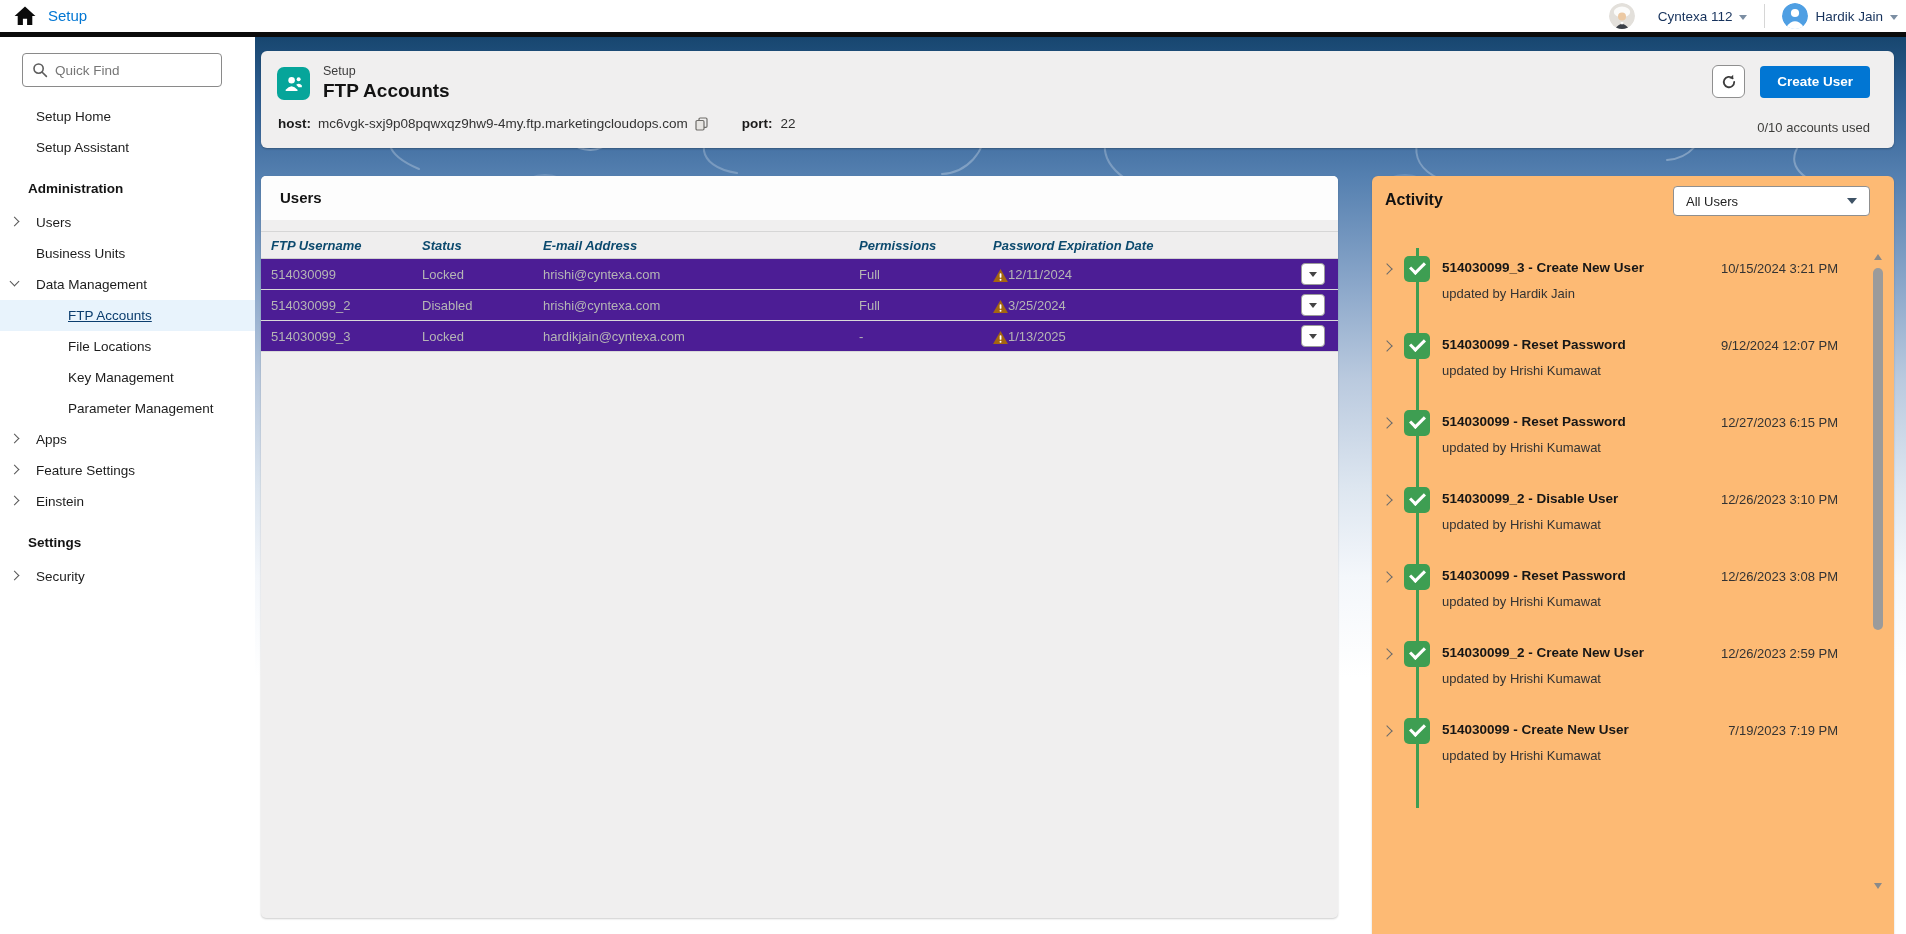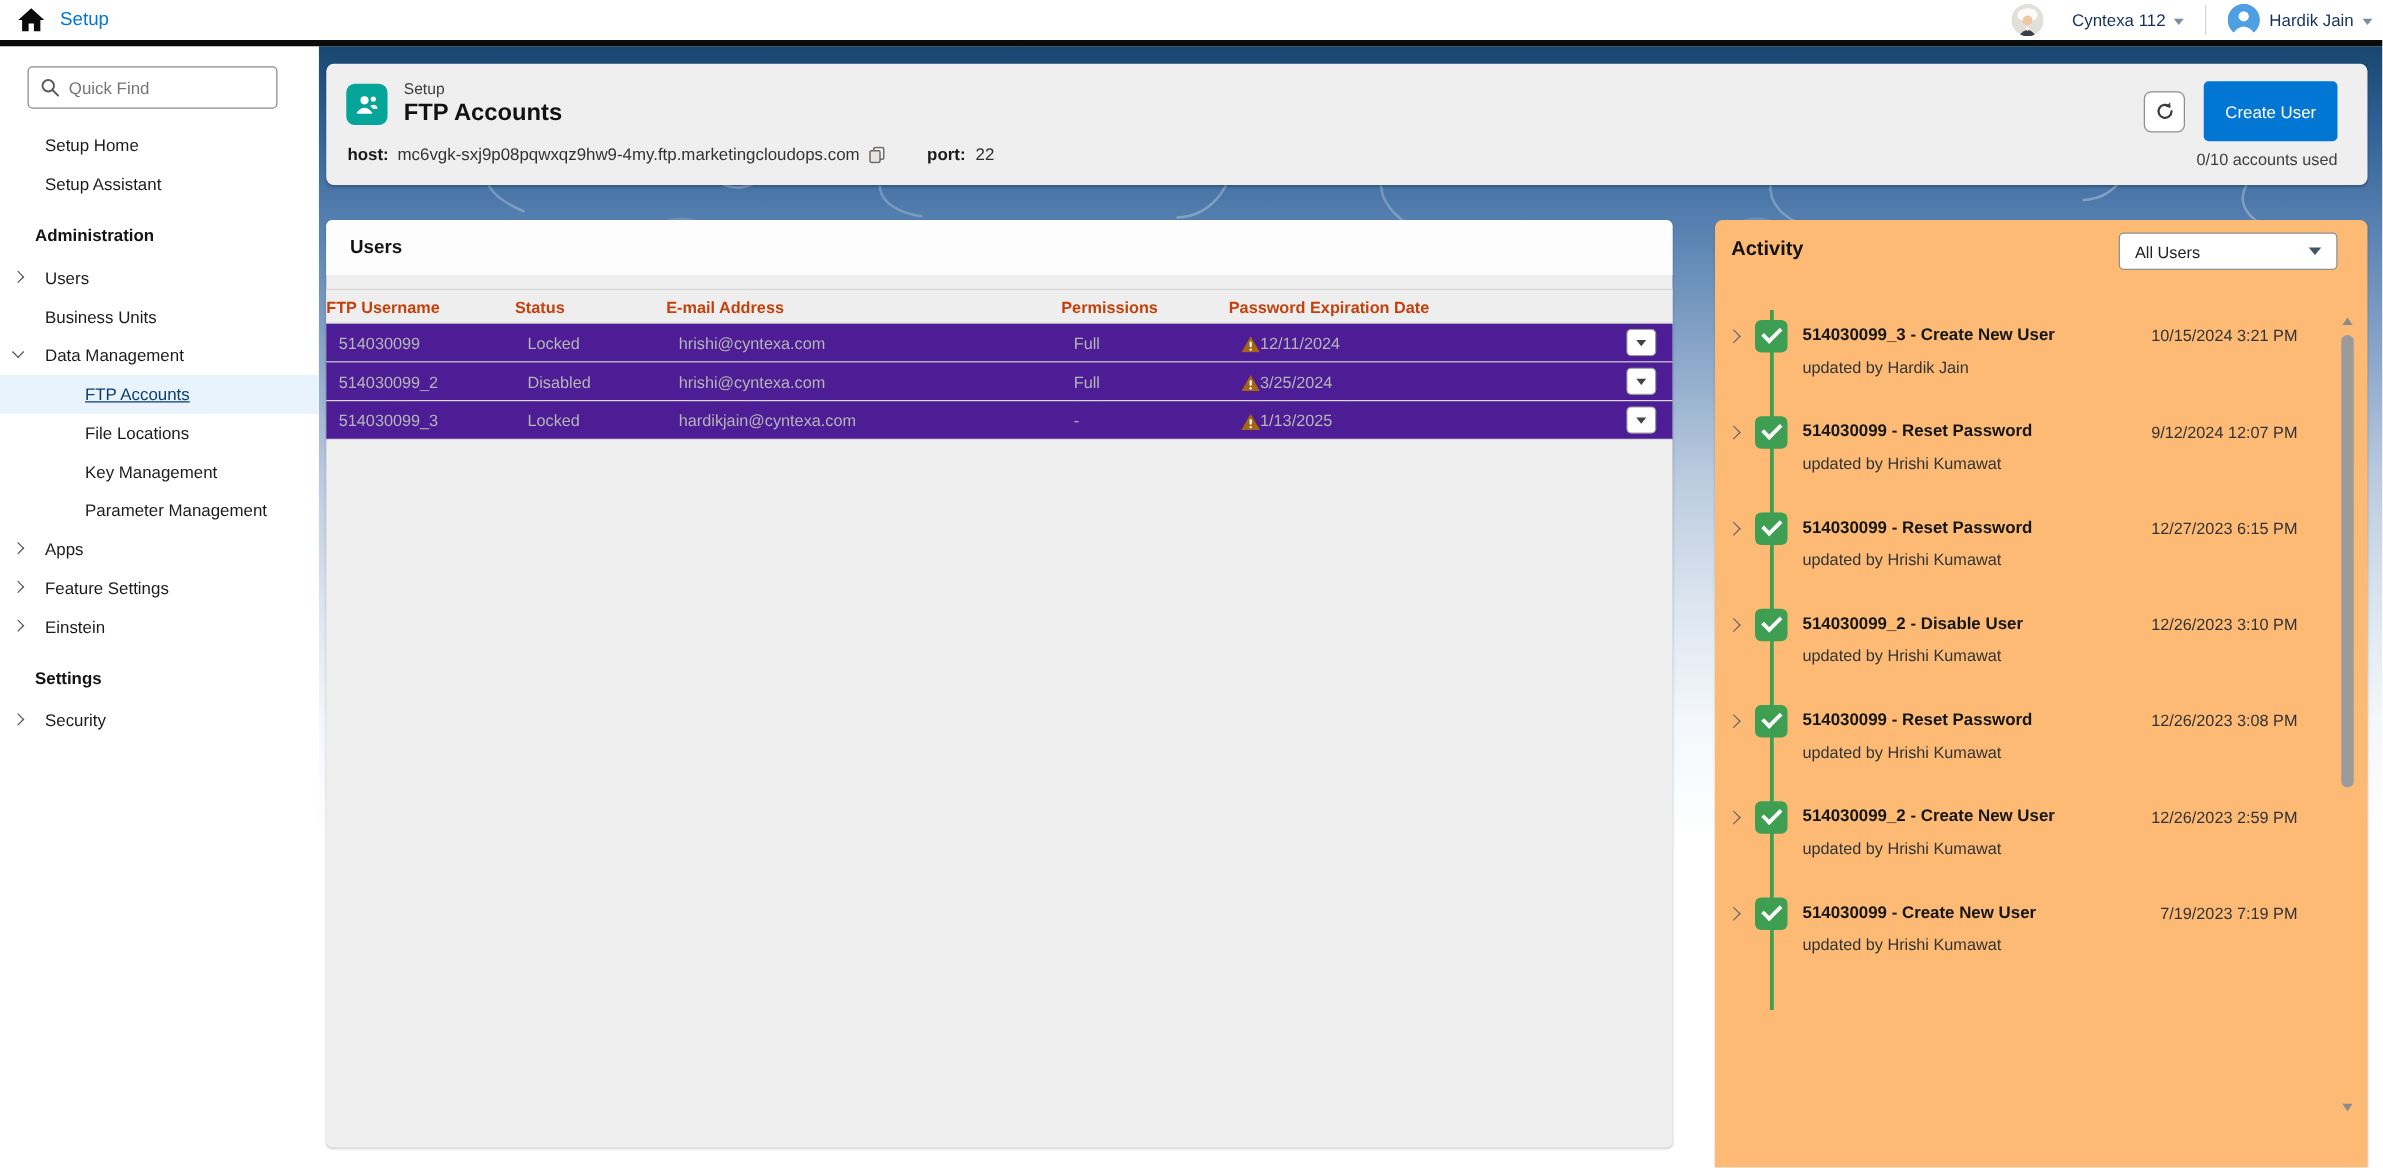--- a/index.html
+++ b/index.html
@@ -53,40 +53,40 @@
   .hdr-eyebrow{position:absolute;left:62px;top:13px;font-size:12.5px;color:#3c3c3c;}
   .hdr-title{position:absolute;left:62px;top:29px;font-size:19px;font-weight:bold;color:#121212;}
   .hdr-hostline{position:absolute;left:17px;top:65px;font-size:13.5px;color:#2e2e2e;display:flex;align-items:center;}
   .hdr-hostline b{font-weight:bold;color:#1a1a1a;}
   .host-val{margin-left:7px;color:#333;}
   .copy-icon{margin-left:7px;cursor:pointer;display:inline-flex;}
   .port-label{margin-left:34px;}
   .port-val{margin-left:8px;}
   .hdr-buttons{position:absolute;right:24px;top:14px;display:flex;gap:15px;align-items:center;}
   .refresh-btn{width:33px;height:33px;background:#fff;border:1px solid #8f8f8f;border-radius:6px;display:flex;align-items:center;justify-content:center;cursor:pointer;}
-  .create-btn{height:48px;padding:0 17px;background:var(--accent);color:#fff;border:none;border-radius:4px;font-size:13.5px;font-family:inherit;cursor:pointer;}
+  .create-btn{height:32px;padding:0 17px;background:var(--accent);color:#fff;border:none;border-radius:4px;font-size:13.5px;font-family:inherit;cursor:pointer;font-weight:bold;}
   .accounts-used{position:absolute;right:24px;top:69px;font-size:13px;color:#3e3e3c;}
 
   
   .users-panel{position:absolute;left:261px;top:176px;width:1077px;height:742px;background:#f0efef;border-radius:5px;z-index:10;box-shadow:0 1px 2px rgba(0,0,0,.2);}
   .u-titlebar{height:44px;background:#fdfdfd;border-radius:5px 5px 0 0;}
   .u-title{padding:13px 0 0 19px;font-size:15px;font-weight:bold;color:#141414;}
   .t-grid{display:grid;grid-template-columns:151px 121px 316px 134px 308px 1fr;align-items:center;}
-  .t-head{margin-top:11px;height:28px;background:#efeeee;border-top:1px solid #d6d6d6;border-bottom:1px solid #cfcfcf;padding-left:0;font-size:13px;font-weight:bold;color:#c2410c;}
+  .t-head{margin-top:11px;height:28px;background:#efeeee;border-top:1px solid #d6d6d6;border-bottom:1px solid #cfcfcf;padding-left:10px;font-size:13px;font-weight:bold;color:#0c4a6e;font-style:italic;}
   .t-row{height:31px;background:#4c1d95;border-bottom:1px solid #d9d9d9;padding-left:10px;font-size:13px;color:#b5b5b5;cursor:pointer;}
   .t-cell{overflow:hidden;white-space:nowrap;}
   .exp-cell{display:flex;align-items:flex-end;gap:0;}
   .act-cell{display:flex;justify-content:flex-end;padding-right:13px;}
   .row-action{width:31px;height:22px;background:#fff;border:1px solid #9b9b9b;border-radius:4px;display:flex;align-items:center;justify-content:center;cursor:pointer;}
   .caret-sm{width:0;height:0;border-left:4px solid transparent;border-right:4px solid transparent;border-top:5px solid #444;}
 
   
   .activity-panel{position:absolute;left:1372px;top:176px;width:522px;height:758px;background:#fdba74;border-radius:6px 6px 0 0;z-index:10;box-shadow:0 1px 2px rgba(0,0,0,.2);}
   .a-title{position:absolute;left:13px;top:15px;font-size:16px;font-weight:bold;color:#121212;}
-  .a-select{position:absolute;right:24px;top:10px;width:175px;height:30px;border:1px solid #8f8f8f;border-radius:4px;background:#fff;display:flex;align-items:center;padding:0 12px;font-size:13px;color:#222;cursor:pointer;}
+  .a-select{position:absolute;right:24px;top:10px;width:197px;height:30px;border:1px solid #8f8f8f;border-radius:4px;background:#fff;display:flex;align-items:center;padding:0 12px;font-size:13px;color:#222;cursor:pointer;}
   .a-select .sel-caret{margin-left:auto;width:0;height:0;border-left:5.5px solid transparent;border-right:5.5px solid transparent;border-top:6.5px solid #3e5366;}
   .act-line{position:absolute;left:44px;top:72px;width:3px;height:560px;background:var(--success);}
   .act-entries{position:absolute;left:0;top:80px;width:100%;}
   .act-entry{position:relative;height:77px;}
   .act-chev{position:absolute;left:11px;top:9px;transform:rotate(-45deg);border-color:#6a6a6a;border-width:1.8px;width:8px;height:8px;cursor:pointer;}
   .act-check{position:absolute;left:32px;top:0;width:26px;height:26px;background:var(--success);border-radius:5px;}
   .act-check::after{content:"";position:absolute;left:6px;top:6px;width:12px;height:6px;border-left:3px solid #fff;border-bottom:3px solid #fff;transform:rotate(-45deg);}
   .act-title{position:absolute;left:70px;top:4px;font-size:13.5px;font-weight:bold;color:#161616;max-width:320px;white-space:nowrap;}
   .act-time{position:absolute;right:56px;top:5px;font-size:13px;color:#333;}
   .act-updated{position:absolute;left:70px;top:30px;font-size:13px;color:#333;}

